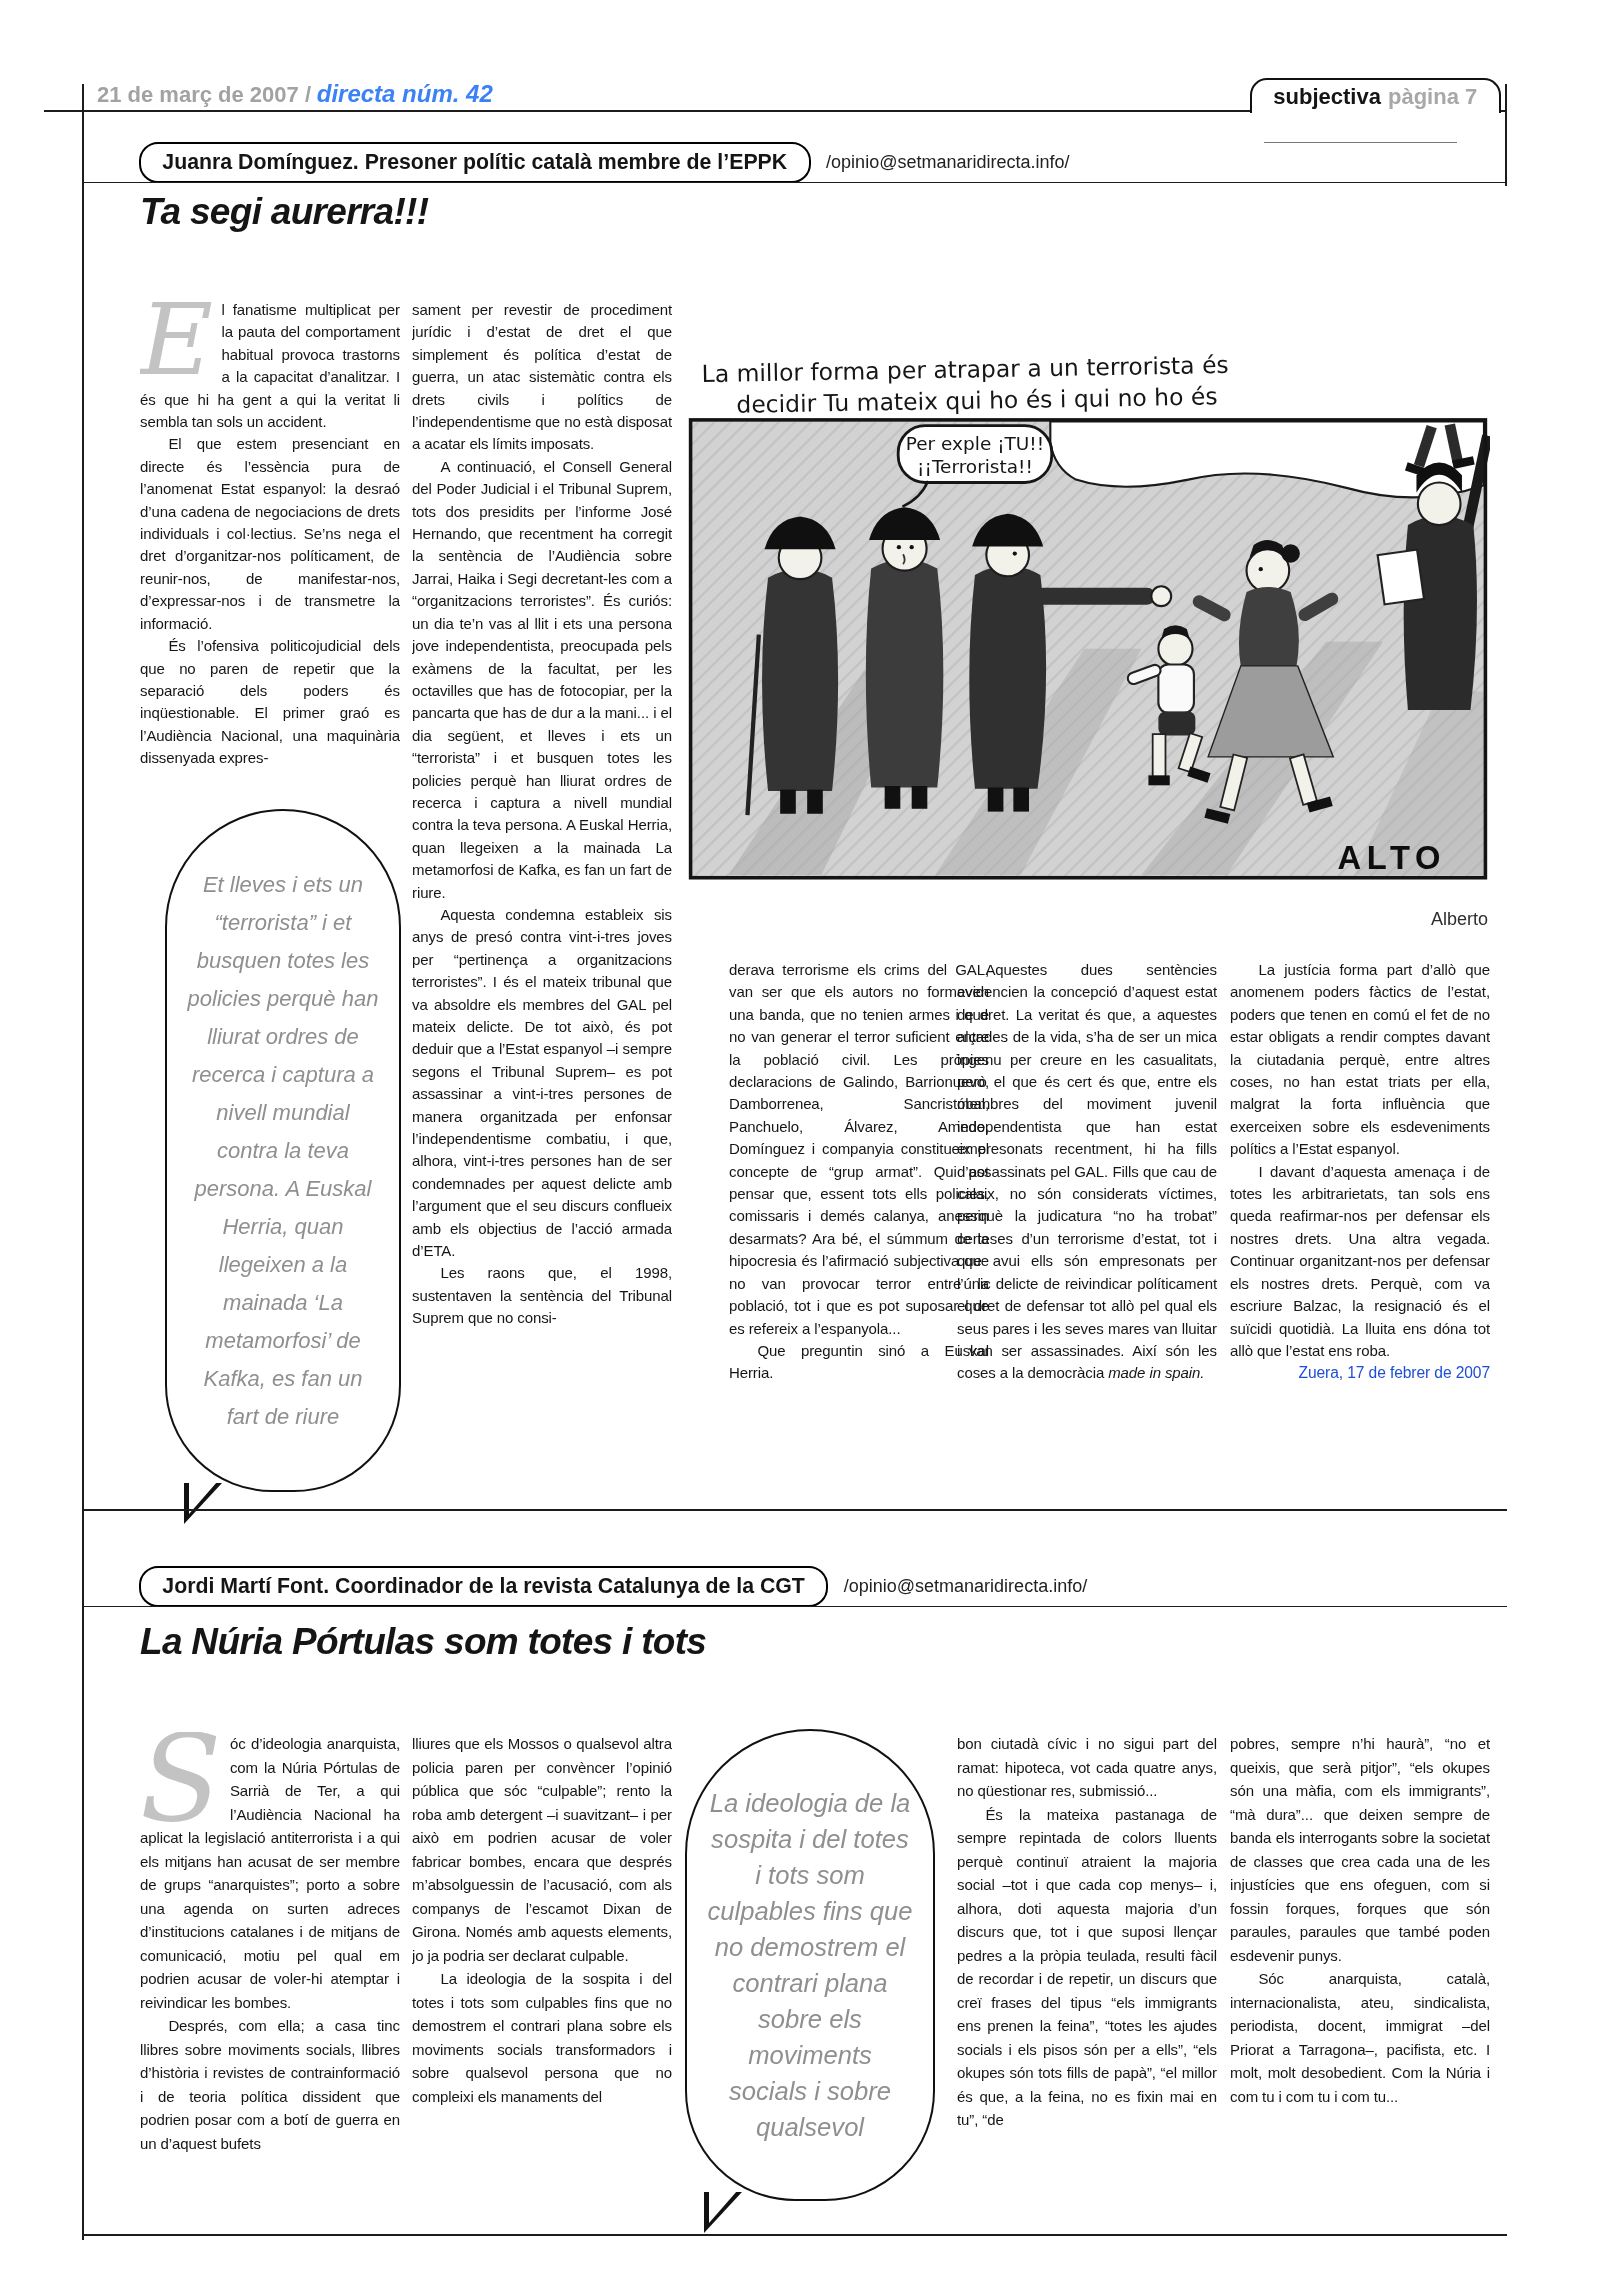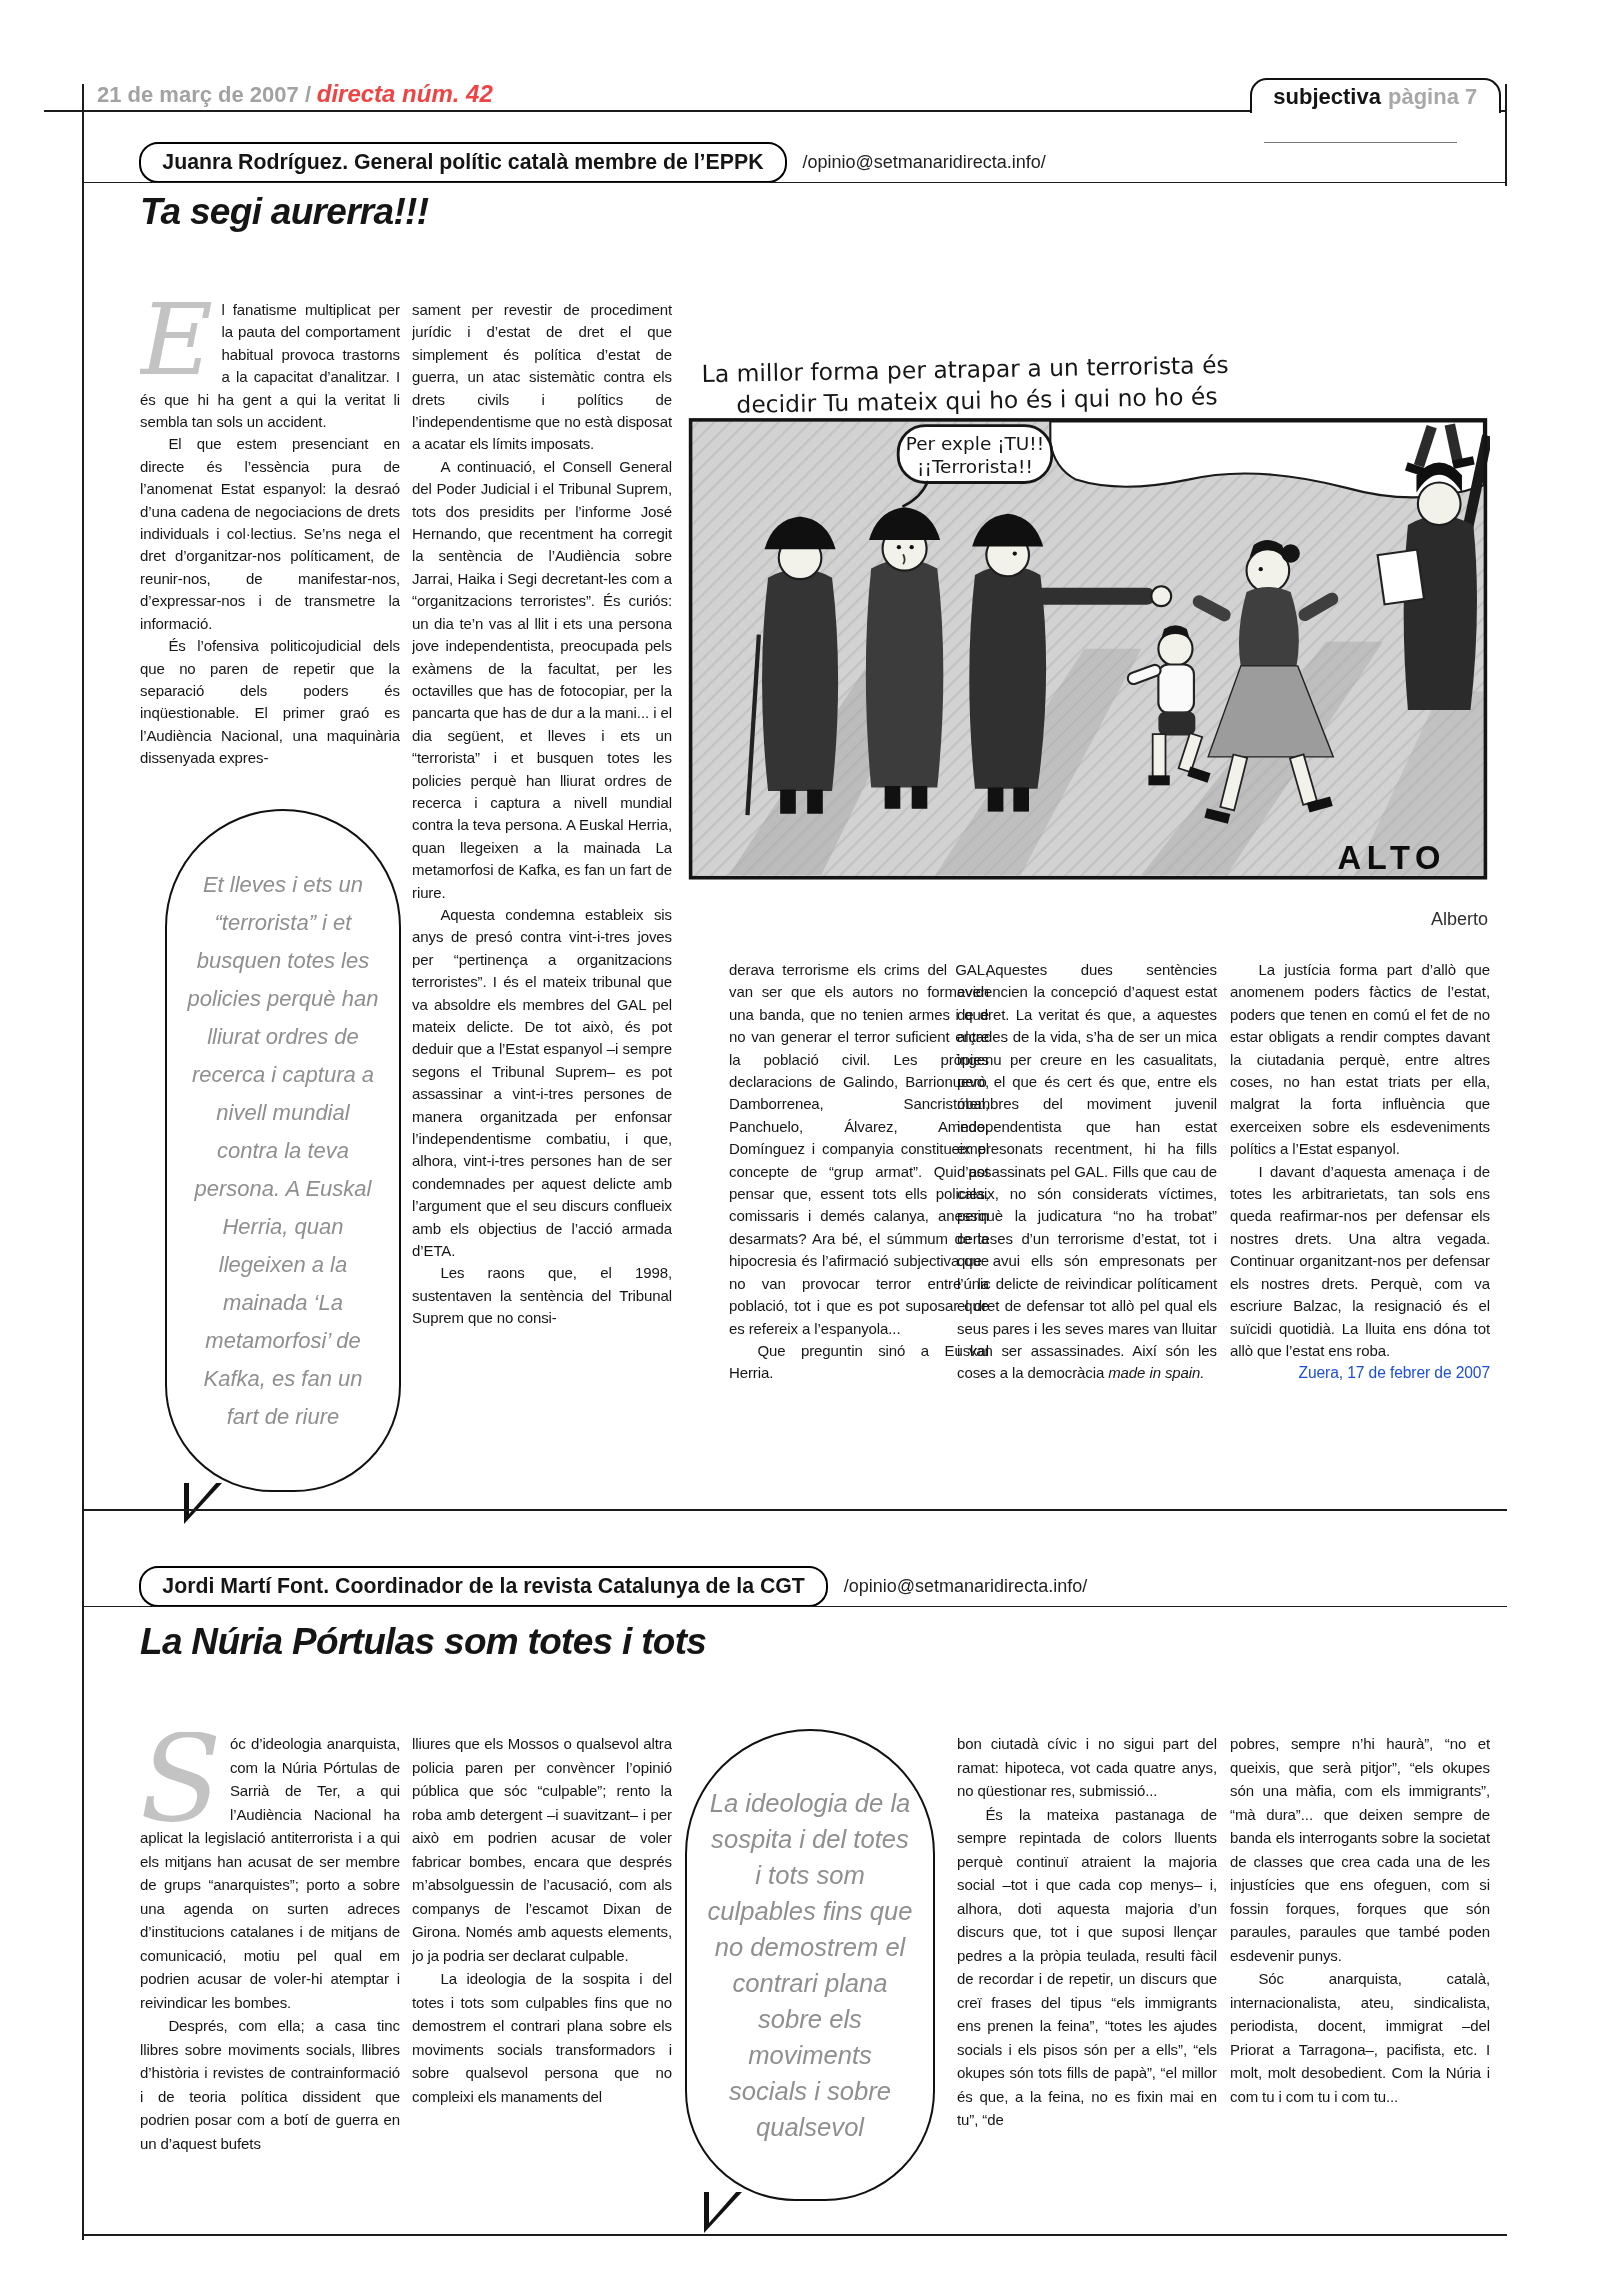--- a/index.html
+++ b/index.html
@@ -6,21 +6,21 @@
   body {
     width:1623px; height:2295px; position:relative; background:#ffffff;
     font-family:"Liberation Sans","DejaVu Sans",sans-serif; color:#151515;
     overflow:hidden;
   }
   .rule-h { position:absolute; background:#1c1c1c; height:2.1px; }
   .rule-v { position:absolute; background:#1c1c1c; width:2.1px; }
 
   
   .dateline { position:absolute; left:97px; top:80px; font-size:22px; font-weight:bold; color:#a2a2a2; white-space:nowrap; }
-  .dateline .masthead { color:#ef4444; font-style:italic; font-size:24px; margin-left:5.7px; }
+  .dateline .masthead { color:#3b82f6; font-style:italic; font-size:24px; margin-left:5.7px; }
   .section-pill {
     position:absolute; left:1250px; top:78px; height:33px; padding:0 21.3px;
     border:2.1px solid #111; border-bottom:none; border-radius:17px 17px 0 0;
     background:#fff; display:flex; align-items:center; font-size:22px; font-weight:bold; white-space:nowrap;
   }
   .section-pill .pg { color:#a8a8a8; margin-left:7.1px; }
   .pill-underline { position:absolute; left:1264px; top:142px; width:193px; height:1.4px; background:#777; }
 
   
   .author-row { position:absolute; display:flex; align-items:center; gap:15.6px; white-space:nowrap; }
@@ -75,21 +75,21 @@
 <div class="dateline">
   <span>21 de març de 2007 /</span><span class="masthead">directa núm. 42</span>
 </div>
 <div class="section-pill">
   <span>subjectiva</span>
   <span class="pg">pàgina 7</span>
 </div>
 <div class="pill-underline"></div>
 
 <div class="author-row" style="left:139px; top:142px;">
-  <span class="author-pill">Juanra Rodríguez. General polític català membre de l’EPPK</span>
+  <span class="author-pill">Juanra Domínguez. Presoner polític català membre de l’EPPK</span>
   <span class="author-email">/opinio@setmanaridirecta.info/</span>
 </div>
 <div class="rule-h" style="left:82px; top:182px; width:1425px; height:1.4px;"></div>
 
 <h1 class="art-title" style="left:140px; top:191px; margin:0;">Ta segi aurerra!!!</h1>
 
 <div class="col" style="left:140px; top:299px; height:508px;">
   <p><span class="dropcap">E</span><span>l fanatisme multiplicat per la pauta del comportament habitual provoca trastorns a la capacitat d’analitzar. I és que hi ha gent a qui la veritat li sembla tan sols un accident.</span></p>
   <p class="ind">El que estem presenciant en directe és l’essència pura de l’anomenat Estat espanyol: la desraó d’una cadena de negociacions de drets individuals i col·lectius. Se’ns nega el dret d’organitzar-nos políticament, de reunir-nos, de manifestar-nos, d’expressar-nos i de transmetre la informació.</p>
   <p class="ind">És l’ofensiva politicojudicial dels que no paren de repetir que la separació dels poders és inqüestionable. El primer graó es l’Audiència Nacional, una maquinària dissenyada expres-</p>

